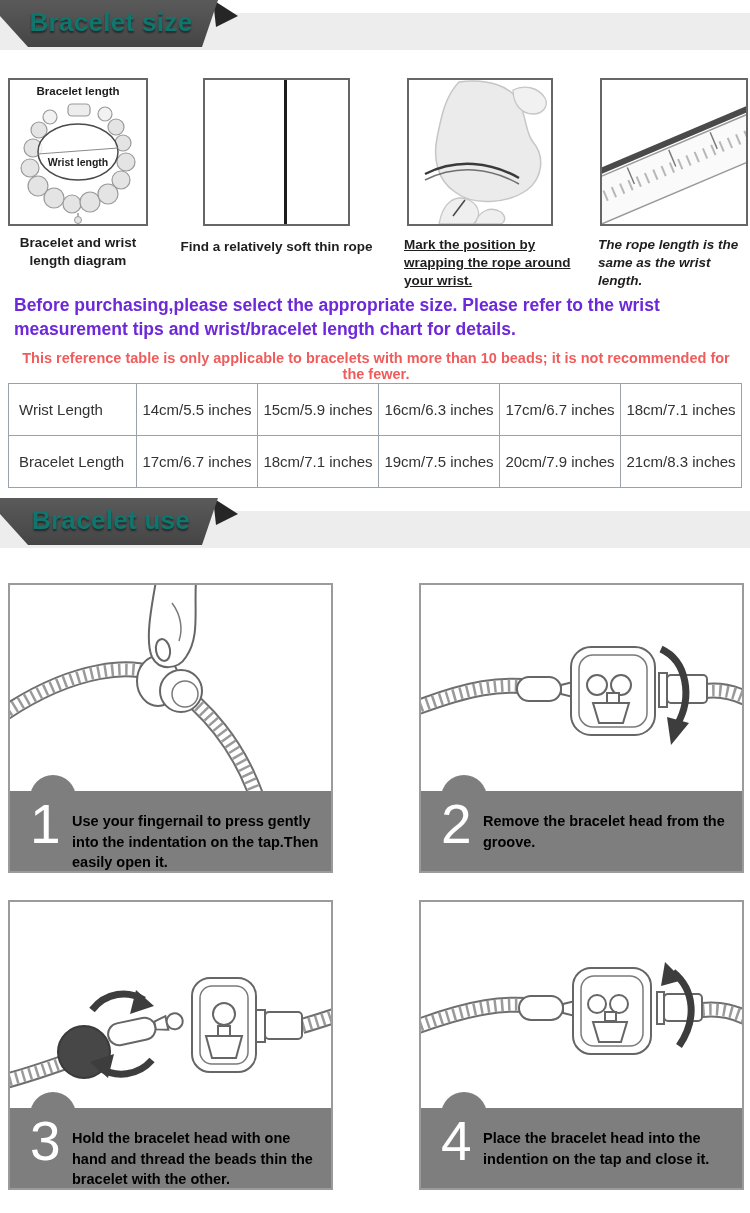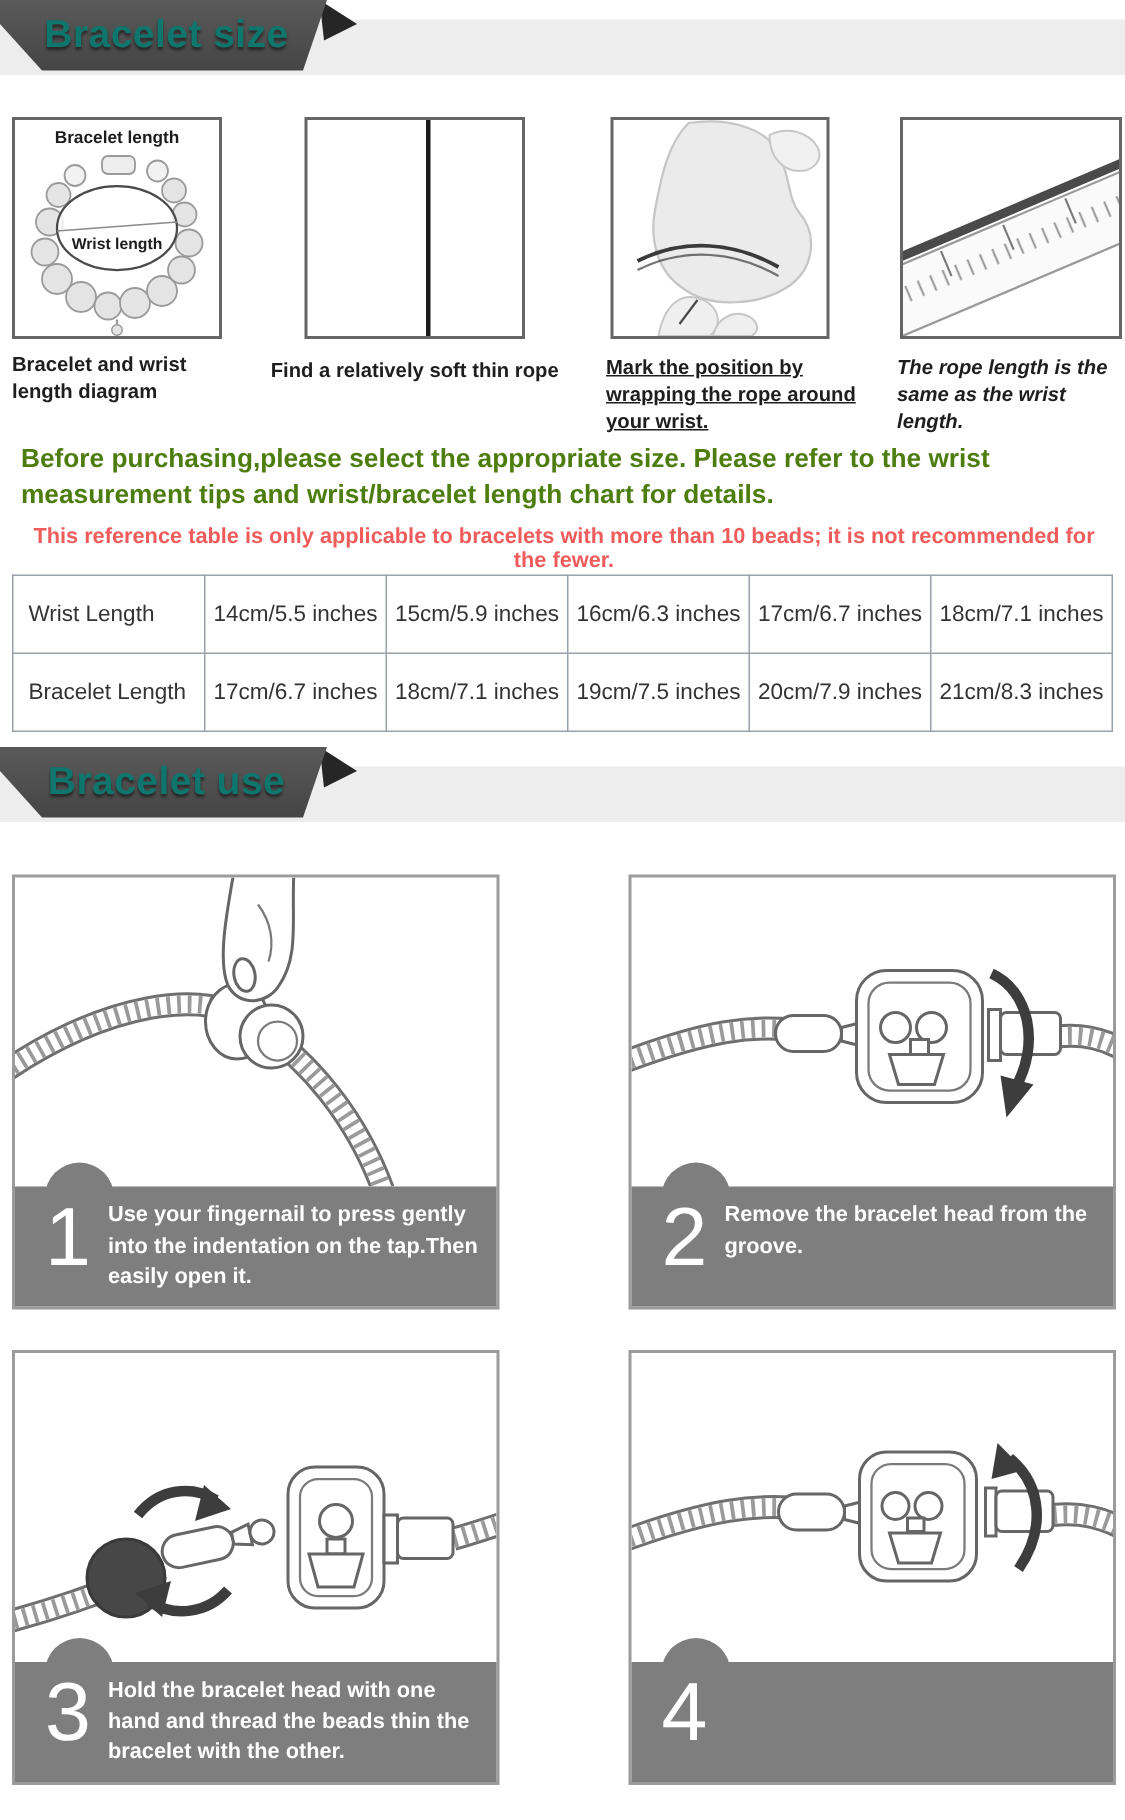--- a/index.html
+++ b/index.html
@@ -18,21 +18,21 @@
     text-shadow:0 2px 2px rgba(0,0,0,0.5);
   }
 
   
   .figbox { position:absolute; background:#fff; border:2px solid #666; box-sizing:border-box; }
   .figcap { position:absolute; font-weight:bold; font-size:13.5px; color:#1e1e1e; line-height:1.32; }
   .ropeline { position:absolute; top:0; bottom:0; left:55%; width:3px; background:#1c1c1c; }
 
   .intro {
     position:absolute; left:14px; top:294px; width:724px;
-    font-size:17.5px; font-weight:bold; color:#4d7c0f; line-height:1.35;
+    font-size:17.5px; font-weight:bold; color:#6d28d9; line-height:1.35;
   }
   .rednote {
     position:absolute; left:14px; top:350px; width:724px;
     font-size:14.5px; font-weight:bold;
   }
 
   
   table.sizes {
     position:absolute; left:8px; top:383px; width:734px; height:103px;
     border-collapse:collapse; font-size:15px; color:#333;
@@ -40,21 +40,21 @@
   table.sizes td { border:1px solid #99a1aa; text-align:center; height:49px; }
   table.sizes td.rowlab { text-align:left; padding-left:10px; width:116px; }
 
   
   .step { position:absolute; width:325px; height:290px; background:#fff; border:2px solid #9b9b9b; box-sizing:border-box; }
   .step .art { position:absolute; left:0; right:0; top:0; bottom:80px; overflow:hidden; }
   .step .art svg { display:block; width:100%; height:100%; }
   .step .bar { position:absolute; left:0; right:0; bottom:0; height:80px; background:#7e7e7e; }
   .step .bump { position:absolute; width:46px; height:46px; border-radius:50%; background:#7e7e7e; top:-16px; left:20px; }
   .step .num { position:absolute; left:20px; top:6px; font-size:55px; color:#fff; line-height:1; }
-  .step .cap { position:absolute; left:62px; top:9px; right:8px; color:#ffffff; font-size:14.5px; font-weight:bold; line-height:1.42; }
+  .step .cap { position:absolute; left:62px; top:20px; right:8px; color:#000000; font-size:14.5px; font-weight:bold; line-height:1.42; }
 
   
   .ropeA { stroke:#6f6f6f; stroke-width:16; fill:none; }
   .ropeB { stroke:#ffffff; stroke-width:12; fill:none; }
   .ropeC { stroke:#9a9a9a; stroke-width:12; fill:none; stroke-dasharray:2.5 4.5; }
   .ln  { fill:#ffffff; stroke:#666; stroke-width:2; }
   .ln15{ fill:none; stroke:#7a7a7a; stroke-width:1.5; }
   .arrow { stroke:#3d3d3d; stroke-width:7; fill:none; }
   .arrowhead { fill:#3d3d3d; stroke:none; }
   .svgtxt { font-family:"Liberation Sans", sans-serif; font-weight:bold; fill:#1c1c1c; }
@@ -99,21 +99,21 @@
           <circle cx="95" cy="34" r="7" fill="#f2f2f2"></circle>
         <rect x="58" y="24" width="22" height="12" rx="4" fill="#ededed"></rect>
       </g>
       <ellipse cx="68" cy="72" rx="40" ry="28" fill="rgba(255,255,255,0.8)" stroke="#4a4a4a" stroke-width="1.5"></ellipse>
       <path d="M 28,74 L 108,68" stroke="#8a8a8a" stroke-width="1" fill="none"></path>
       <text x="68" y="86" text-anchor="middle" class="svgtxt" font-size="10.5">Wrist length</text>
       <path d="M 68,133 L 68,138" stroke="#9a9a9a" stroke-width="1.5"></path>
       <circle cx="68" cy="140" r="3.5" fill="#e4e4e4" stroke="#9a9a9a"></circle>
     </svg>
   </div>
-  <div class="figcap" style="left:8px; top:234px; width:140px; text-align:left;">Bracelet and wrist length diagram</div>
+  <div class="figcap" style="left:8px; top:234px; width:140px; text-align:center;">Bracelet and wrist length diagram</div>
 
   <div class="figbox" style="left:203px; top:78px; width:147px; height:148px;">
     <div class="ropeline"></div>
   </div>
   <div class="figcap" style="left:170px; top:238px; width:213px; text-align:center;">Find a relatively soft thin rope</div>
 
   <div class="figbox" style="left:407px; top:78px; width:146px; height:148px;">
     <svg width="142" height="144" viewBox="0 0 142 144">
       <path d="M 50,2 C 78,-2 102,6 110,22 C 118,38 116,52 124,62 C 136,76 134,98 118,110 C 98,124 64,126 46,112 C 28,100 24,78 28,58 C 32,38 36,16 50,2 Z" fill="#ebebeb" stroke="#c6c6c6" stroke-width="1.5"></path>
       <path d="M 104,10 C 116,4 130,8 136,18 C 140,26 134,34 124,34 C 114,34 104,26 104,10 Z" fill="#f1f1f1" stroke="#c6c6c6" stroke-width="1.3"></path>
@@ -293,16 +293,17 @@
         <path class="ln" d="M 172,120 L 206,120 L 200,140 L 178,140 Z"></path>
         <rect class="ln" x="236" y="90" width="7" height="32"></rect>
         <rect class="ln" x="243" y="92" width="38" height="27" rx="4"></rect>
         <path class="arrow" d="M 258,144 C 276,118 274,88 252,70"></path>
         <polygon class="arrowhead" points="262,78 244,60 240,84"></polygon>
       </svg>
     </div>
     <div class="bar">
       <div class="bump"></div>
       <div class="num">4</div>
+      <div class="cap">Place the bracelet head into the indention on the tap and close it.</div>
     </div>
   </div>
 
 </div>
 
 </body></html>

